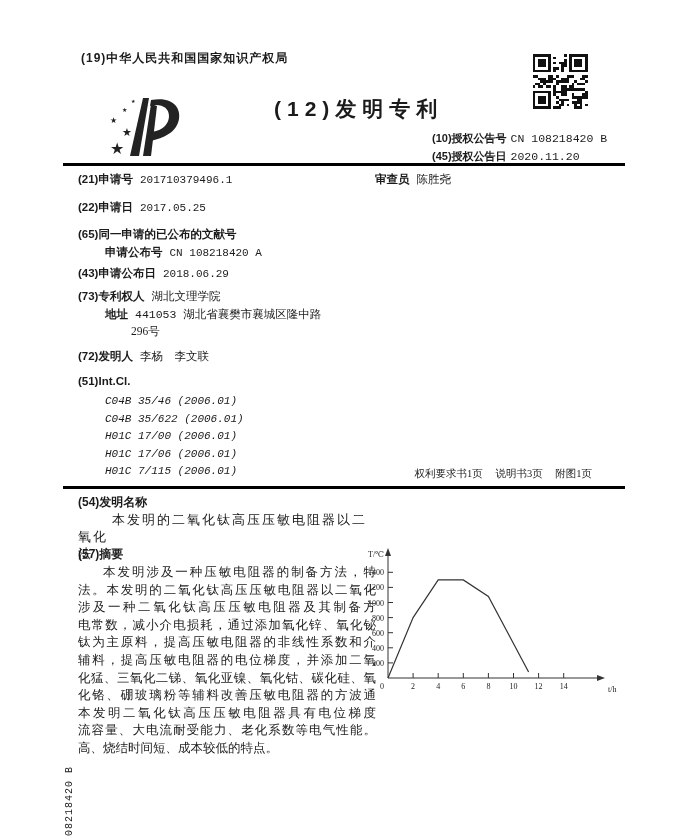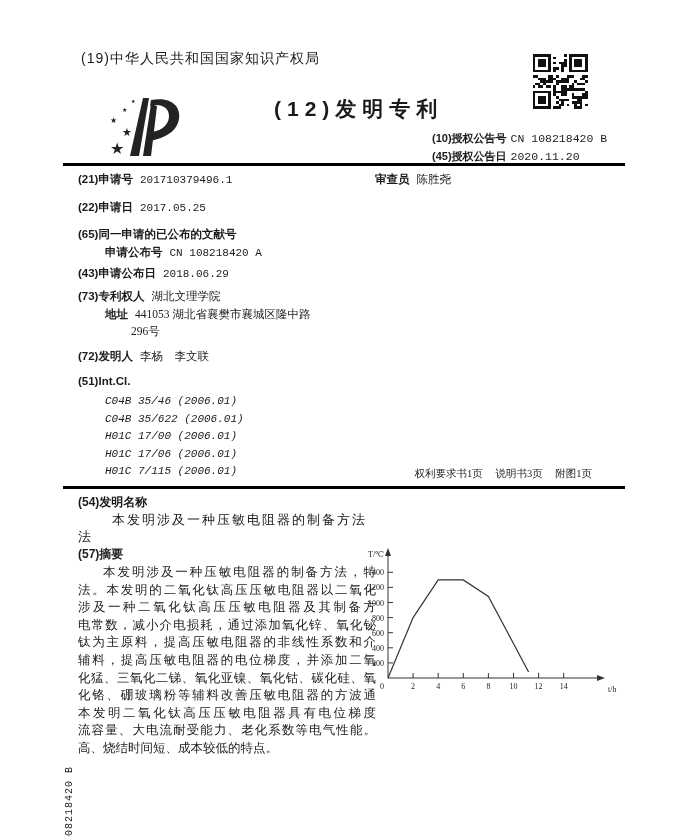--- a/index.html
+++ b/index.html
@@ -1,29 +1,29 @@
 <!DOCTYPE html>
 <html><head>
 <meta charset="utf-8">
 <style>
   html,body{margin:0;padding:0;background:#ffffff;}
   .page{position:relative;width:688px;height:838px;background:#fff;overflow:hidden;
         font-family:"Liberation Serif","DejaVu Serif",serif;color:#1b1b1b;}
   .abs{position:absolute;white-space:nowrap;}
   .lbl{font-family:"Liberation Sans","DejaVu Sans",sans-serif;font-weight:700;}
   .mono{font-family:"Liberation Mono","DejaVu Sans Mono",monospace;}
-  .office{left:81px;top:50px;font-size:14px;letter-spacing:1px;
-          font-family:"Liberation Sans","DejaVu Sans",sans-serif;font-weight:400;}
+  .office{left:81px;top:50px;font-size:12px;letter-spacing:1px;
+          font-family:"Liberation Sans","DejaVu Sans",sans-serif;font-weight:700;}
   .doc-type{left:274px;top:95px;font-size:21px;letter-spacing:6px;
             font-family:"Liberation Sans","DejaVu Sans",sans-serif;font-weight:700;text-align:center;}
   .pub-row{font-size:11px;}
   .pub-row .mono{font-size:11.5px;margin-left:4px;}
   .rule{position:absolute;left:63px;width:562px;height:3px;background:#000;}
   .row{position:absolute;font-size:11.5px;white-space:nowrap;}
-  .row .val{margin-left:7px;}
+  .row .val{margin-left:7px;font-family:Liberation Mono, monospace;}
   .row .valmono{margin-left:7px;font-family:"Liberation Mono","DejaVu Sans Mono",monospace;font-size:11px;}
   .intcl-list div{font-family:"Liberation Mono","DejaVu Sans Mono",monospace;
                   font-style:italic;font-size:11px;line-height:17.5px;}
   .pages-info{left:300px;top:467px;width:292px;text-align:right;font-size:10.5px;word-spacing:10px;}
   .sec-label{font-size:12px;}
   .title-lines{position:absolute;left:78px;top:511px;width:300px;}
   .title-lines div{font-size:13px;line-height:17px;letter-spacing:2px;}
   .title-lines div:first-child{text-indent:34px;}
   .abstract{position:absolute;left:78px;top:564px;width:298px;}
   .abstract div{font-size:12.5px;line-height:17.6px;text-align:justify;text-align-last:justify;}
@@ -232,21 +232,21 @@
       <div>H01C 17/06 (2006.01)</div>
       <div>H01C 7/115 (2006.01)</div>
     </div>
 
   <div class="abs pages-info">权利要求书1页 说明书3页 附图1页</div>
 
   <div class="rule" style="top:486px;"></div>
 
   <div class="abs sec-label lbl" style="left:78px;top:494px;">(54)发明名称</div>
   <div class="title-lines">
-      <div>本发明涉及一种压敏电阻器的制备方法</div>
+      <div>本发明的二氧化钛高压压敏电阻器以二氧化</div>
       <div>法</div>
     </div>
 
   <div class="abs sec-label lbl" style="left:78px;top:546px;">(57)摘要</div>
   <div class="abstract">
       <div>本发明涉及一种压敏电阻器的制备方法，特</div>
       <div>法。本发明的二氧化钛高压压敏电阻器以二氧化</div>
       <div>涉及一种二氧化钛高压压敏电阻器及其制备方</div>
       <div>电常数，减小介电损耗，通过添加氧化锌、氧化铋</div>
       <div>钛为主原料，提高压敏电阻器的非线性系数和介</div>

